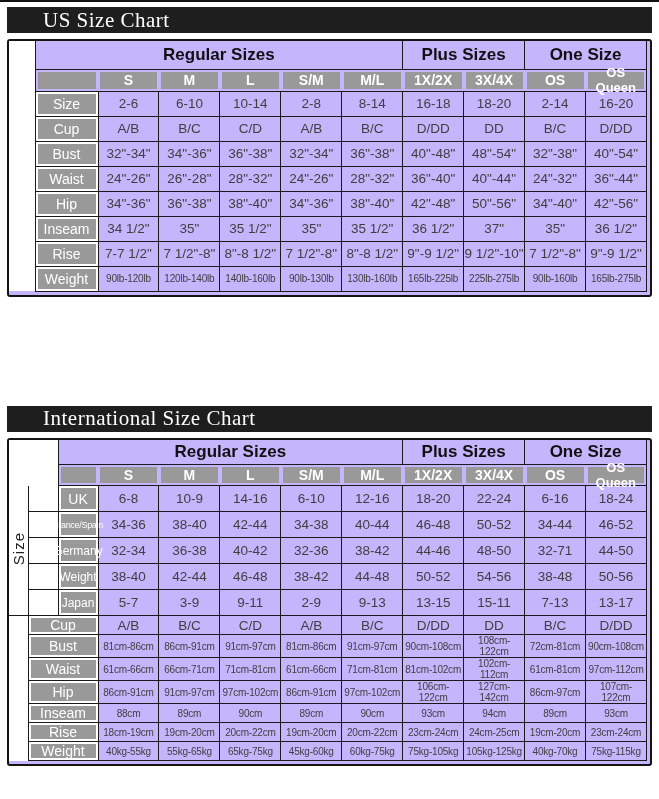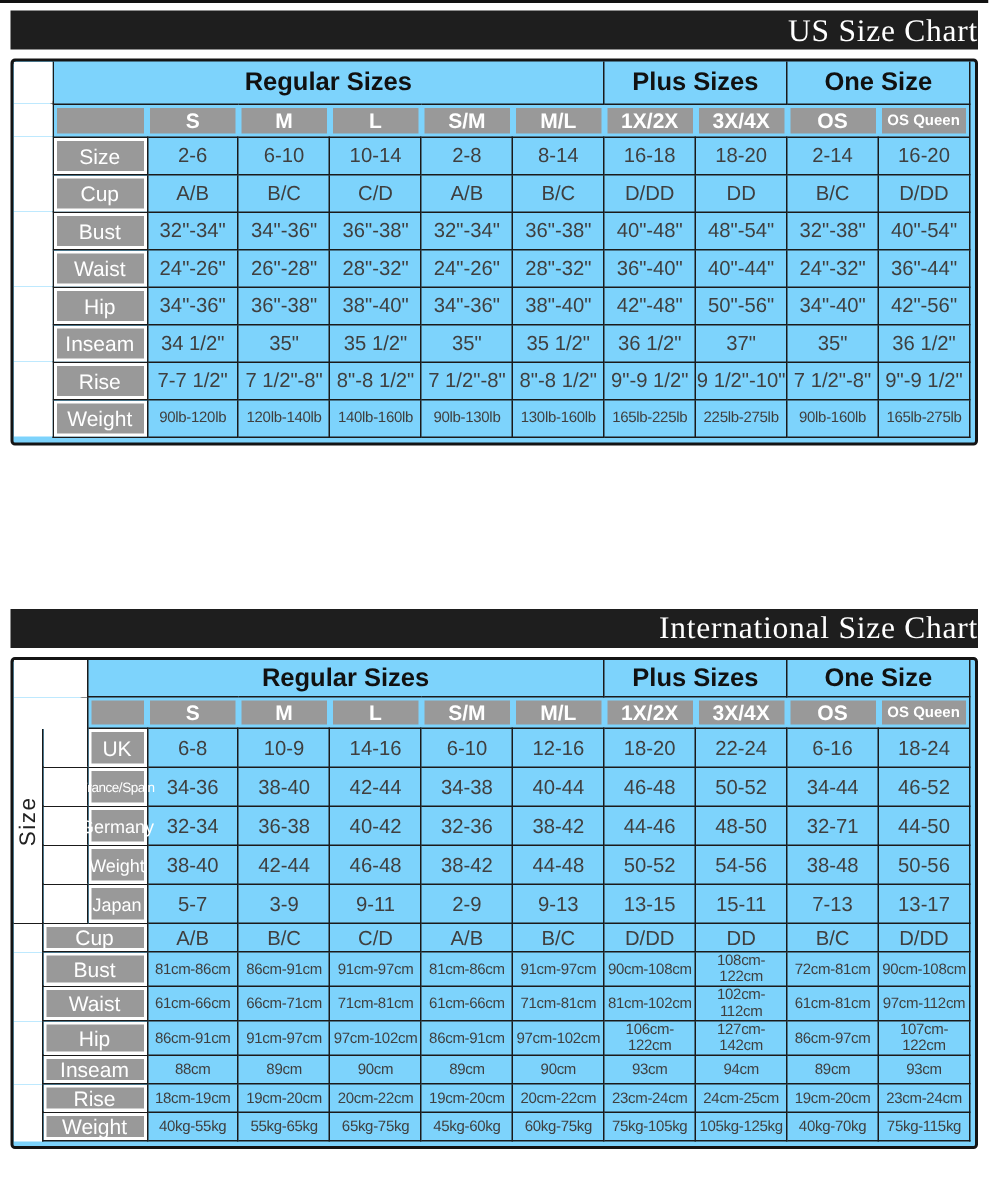--- a/index.html
+++ b/index.html
@@ -4,28 +4,28 @@
 <style>
   html,body{margin:0;padding:0;}
   body{
     width:659px;height:799px;overflow:hidden;background:#ffffff;
     font-family:"Liberation Sans", sans-serif;
     -webkit-font-smoothing:antialiased;
   }
   .topbar{height:2px;background:#111;}
   .banner{
     margin:5px 7px 0 7px;height:26px;background:#1e1e1e;color:#fff;
-    display:flex;align-items:center;justify-content:flex-end;
-    font-family:"Liberation Serif", serif;font-size:21px;letter-spacing:.5px;
+    display:flex;align-items:center;justify-content:flex-start;
+    font-family:"Liberation Serif", serif;font-size:21px;letter-spacing:.5px;padding-left:36px;
   }
   .gap{height:104px;}
   .frame{
     position:relative;margin:6px 7px 0 7px;
     border:2px solid #141414;border-radius:3px;
-    padding:0 3px 3px 0;background:#7dd3fc;
+    padding:0 3px 3px 0;background:#c4b5fd;
   }
   .diag{position:absolute;top:0;left:0;pointer-events:none;}
   table.sizetable{width:100%;border-collapse:collapse;table-layout:fixed;}
   td{padding:0;text-align:center;vertical-align:middle;position:relative;}
   
   td.group{border:1.5px solid #1a1a1a;border-top:none;font-weight:bold;font-size:17px;color:#111;}
   td.corner,td.spacer{border:none;background:#fff;}
   td.cspacer{border:none;border-bottom:1.5px solid #1a1a1a;background:#fff;}
   td.ghost{border:none;}
   td.ghost-first{border-left:1.5px solid #1a1a1a;}
@@ -36,21 +36,21 @@
   td.vside{border:none;border-right:1.5px solid #1a1a1a;border-bottom:1.5px solid #1a1a1a;background:#fff;}
   .gbox{
     position:absolute;left:2px;right:2px;top:2px;bottom:2px;
     background:#999999;color:#fff;
     display:flex;align-items:center;justify-content:center;
     font-weight:bold;font-size:14px;
   }
   td.label .gbox{font-weight:normal;font-size:14px;}
   td.label .gbox.sm{font-size:12px;}
   td.label .gbox.xs{font-size:9px;letter-spacing:-0.3px;}
-  .gbox.qn{font-size:10px;}
+  .gbox.qn{font-size:13px;}
   .vtext{
     display:inline-block;writing-mode:vertical-rl;transform:rotate(180deg);
     font-size:15px;color:#222;letter-spacing:1px;
   }
   
   #us-table tr.group-row{height:28px;}
   #us-table tr.sizes-row{height:22px;}
   #us-table tr.data-row{height:25px;}
   #intl-table tr.group-row{height:25px;}
   #intl-table tr.sizes-row{height:21px;}

